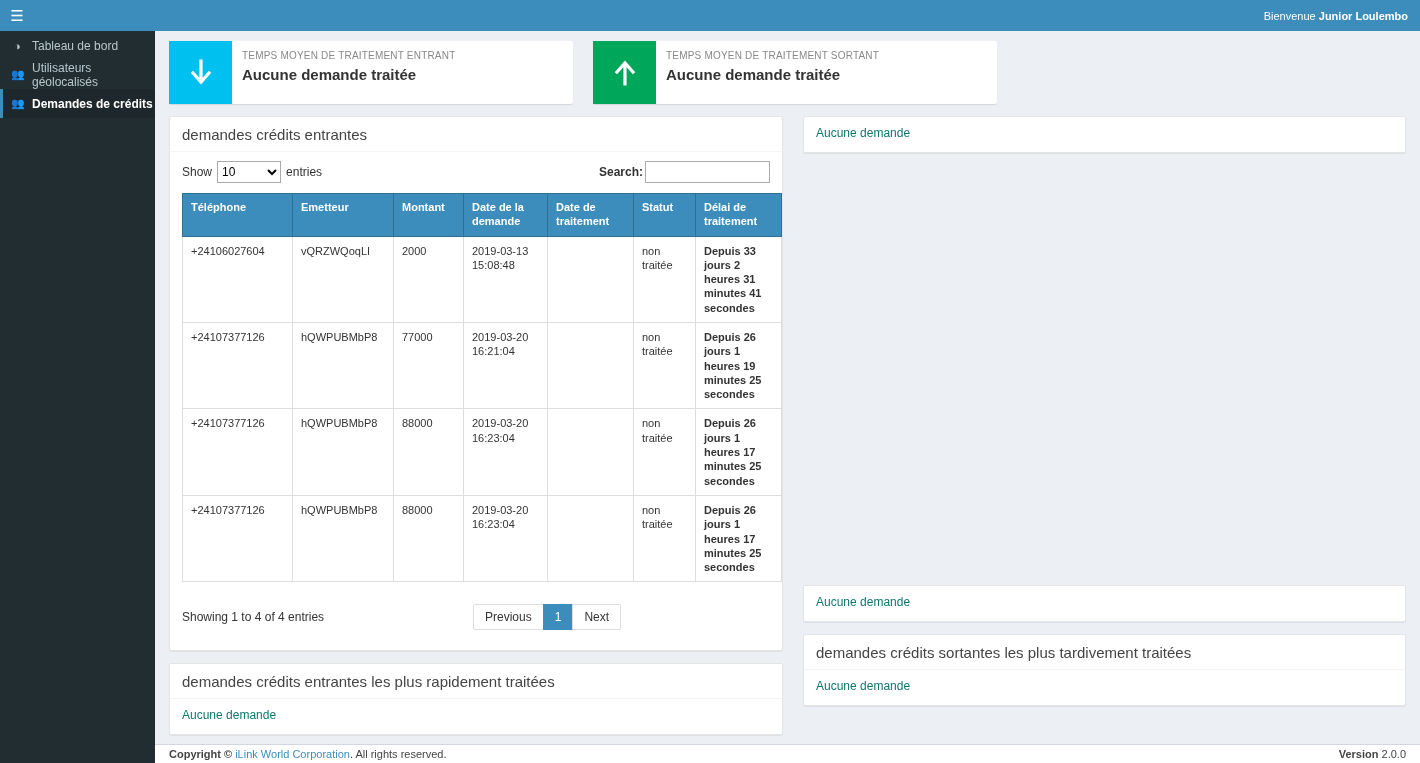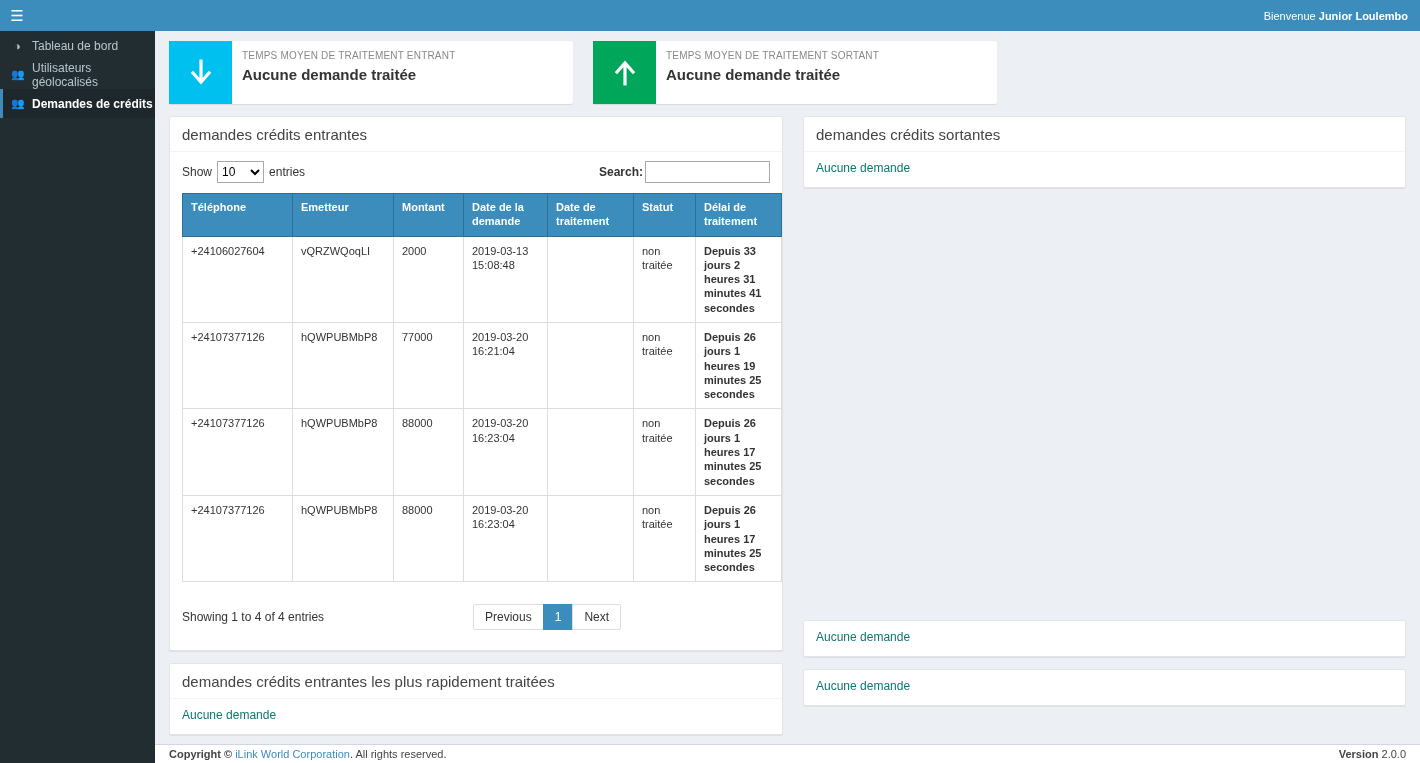--- a/index.html
+++ b/index.html
@@ -104,21 +104,21 @@
     border-bottom: 1px solid #f4f4f4;
     font-size: 15px; color: #444; font-weight: 400;
   }
   .panel-body { padding: 9px 12px 12px 12px; font-size: 12px; color: #333; }
   .empty-text { font-size: 12px; color: #0f766e; }
 
   
   .table-controls { display: flex; align-items: center; font-size: 12px; color: #333; }
   .show-left { display: flex; align-items: center; gap: 5px; }
   select.entries {
-    height: 22px; width: 47px; font-size: 12px;
+    height: 22px; width: 64px; font-size: 12px;
     border: 1px solid #aaa; background: #fff;
     font-family: "Liberation Sans", sans-serif;
   }
   .search-right { margin-left: auto; display: flex; align-items: center; gap: 2px; }
   .search-right label { font-weight: 700; font-size: 12px; }
   input.search {
     height: 22px; width: 125px; border: 1px solid #aaa; padding: 2px 4px;
     font-size: 12px; font-family: "Liberation Sans", sans-serif;
   }
 
@@ -324,33 +324,33 @@
       <div class="panel">
         <div class="panel-head">demandes crédits entrantes les plus tardivement traitées</div>
 
       </div>
 
     </div>
 
     <div class="col">
 
       <div class="panel">
-        <div class="panel-head">demandes crédits sortantes</div>
         <div class="panel-body">
           <div class="empty-text">Aucune demande</div>
         </div>
       </div>
 
       <div class="panel" style="margin-top:432px;">
         <div class="panel-body">
           <div class="empty-text">Aucune demande</div>
         </div>
       </div>
 
       <div class="panel">
+        <div class="panel-head">demandes crédits sortantes les plus tardivement traitées</div>
         <div class="panel-body">
           <div class="empty-text">Aucune demande</div>
         </div>
       </div>
 
     </div>
 
   </div>
 </div>
 

